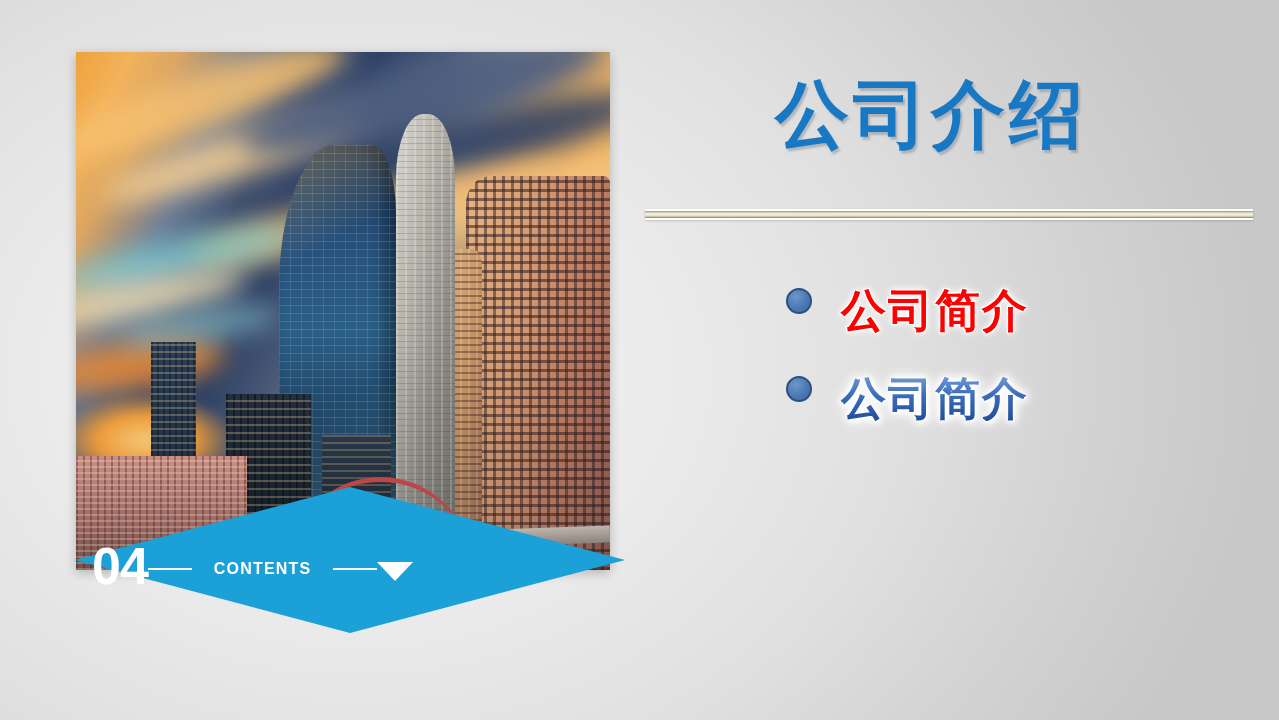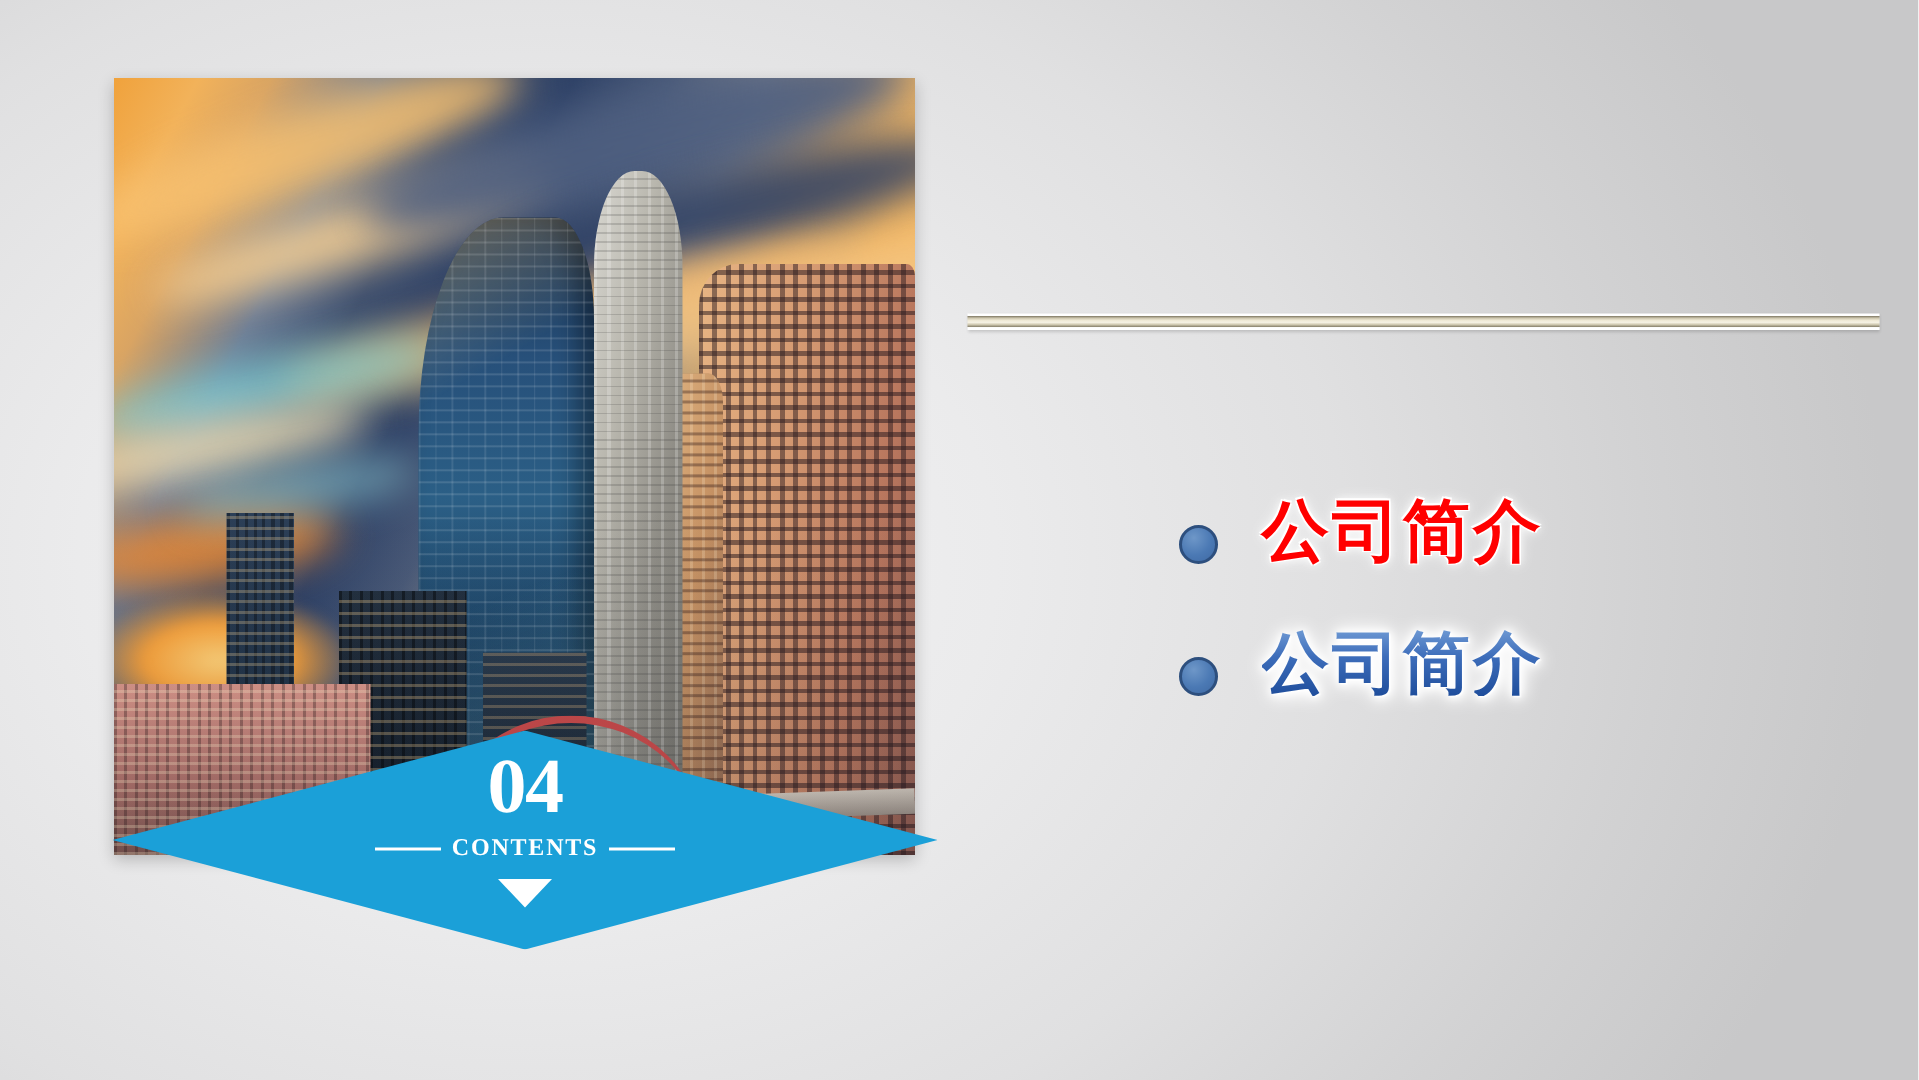--- a/index.html
+++ b/index.html
@@ -199,44 +199,43 @@
     left: 75px;
     top: 487px;
     width: 550px;
     height: 146px;
     background: #1ba0d8;
     clip-path: polygon(50% 0%, 100% 50%, 50% 100%, 0% 50%);
     box-shadow: 0 4px 12px rgba(0,0,0,.12);
   }
   .badge-text {
     position: absolute;
-    left: 75px;
+    left: 92px;
     top: 487px;
     width: 550px;
     height: 146px;
     display: flex;
-    flex-direction: column;
+    flex-direction: row;
     align-items: center;
     justify-content: flex-start;
     padding-top: 12px;
     box-sizing: border-box;
     pointer-events: none;
-    font-family: Liberation Serif, serif;
   }
   .badge-num {
     color: #ffffff;
     font-size: 52px;
     font-weight: bold;
     line-height: 1;
     letter-spacing: -1px;
   }
   .badge-sub-row {
     display: flex;
     align-items: center;
-    gap: 7px;
+    gap: 22px;
     margin-top: 6px;
   }
   .badge-rule {
     display: block;
     width: 44px;
     height: 2px;
     background: #ffffff;
   }
   .badge-sub {
     color: #ffffff;
@@ -284,21 +283,21 @@
 
   
   .bullets {
     position: absolute;
     left: 786px;
     top: 288px;
     width: 440px;
   }
   .bullet-row {
     display: flex;
-    align-items: flex-end;
+    align-items: flex-start;
     height: 88px;
   }
   .bullet-dot {
     flex: 0 0 auto;
     width: 26px;
     height: 26px;
     border-radius: 50%;
     background: radial-gradient(circle at 36% 30%, #6e97c8 0%, #4b79b4 55%, #3f6aa4 100%);
     border: 2px solid #2d4f7e;
     box-sizing: border-box;
@@ -370,20 +369,21 @@
   <div class="badge-text">
     <div class="badge-num">04</div>
     <div class="badge-sub-row">
       <span class="badge-rule"></span>
       <span class="badge-sub">CONTENTS</span>
       <span class="badge-rule"></span>
     </div>
     <div class="badge-tri"></div>
   </div>
 
+  <div class="title">公司介绍</div>
   <div class="divider"></div>
 
   <div class="bullets">
 
     <div class="bullet-row">
       <span class="bullet-dot"></span>
       <span class="bullet-label red">公司简介</span>
     </div>
 
     <div class="bullet-row">

